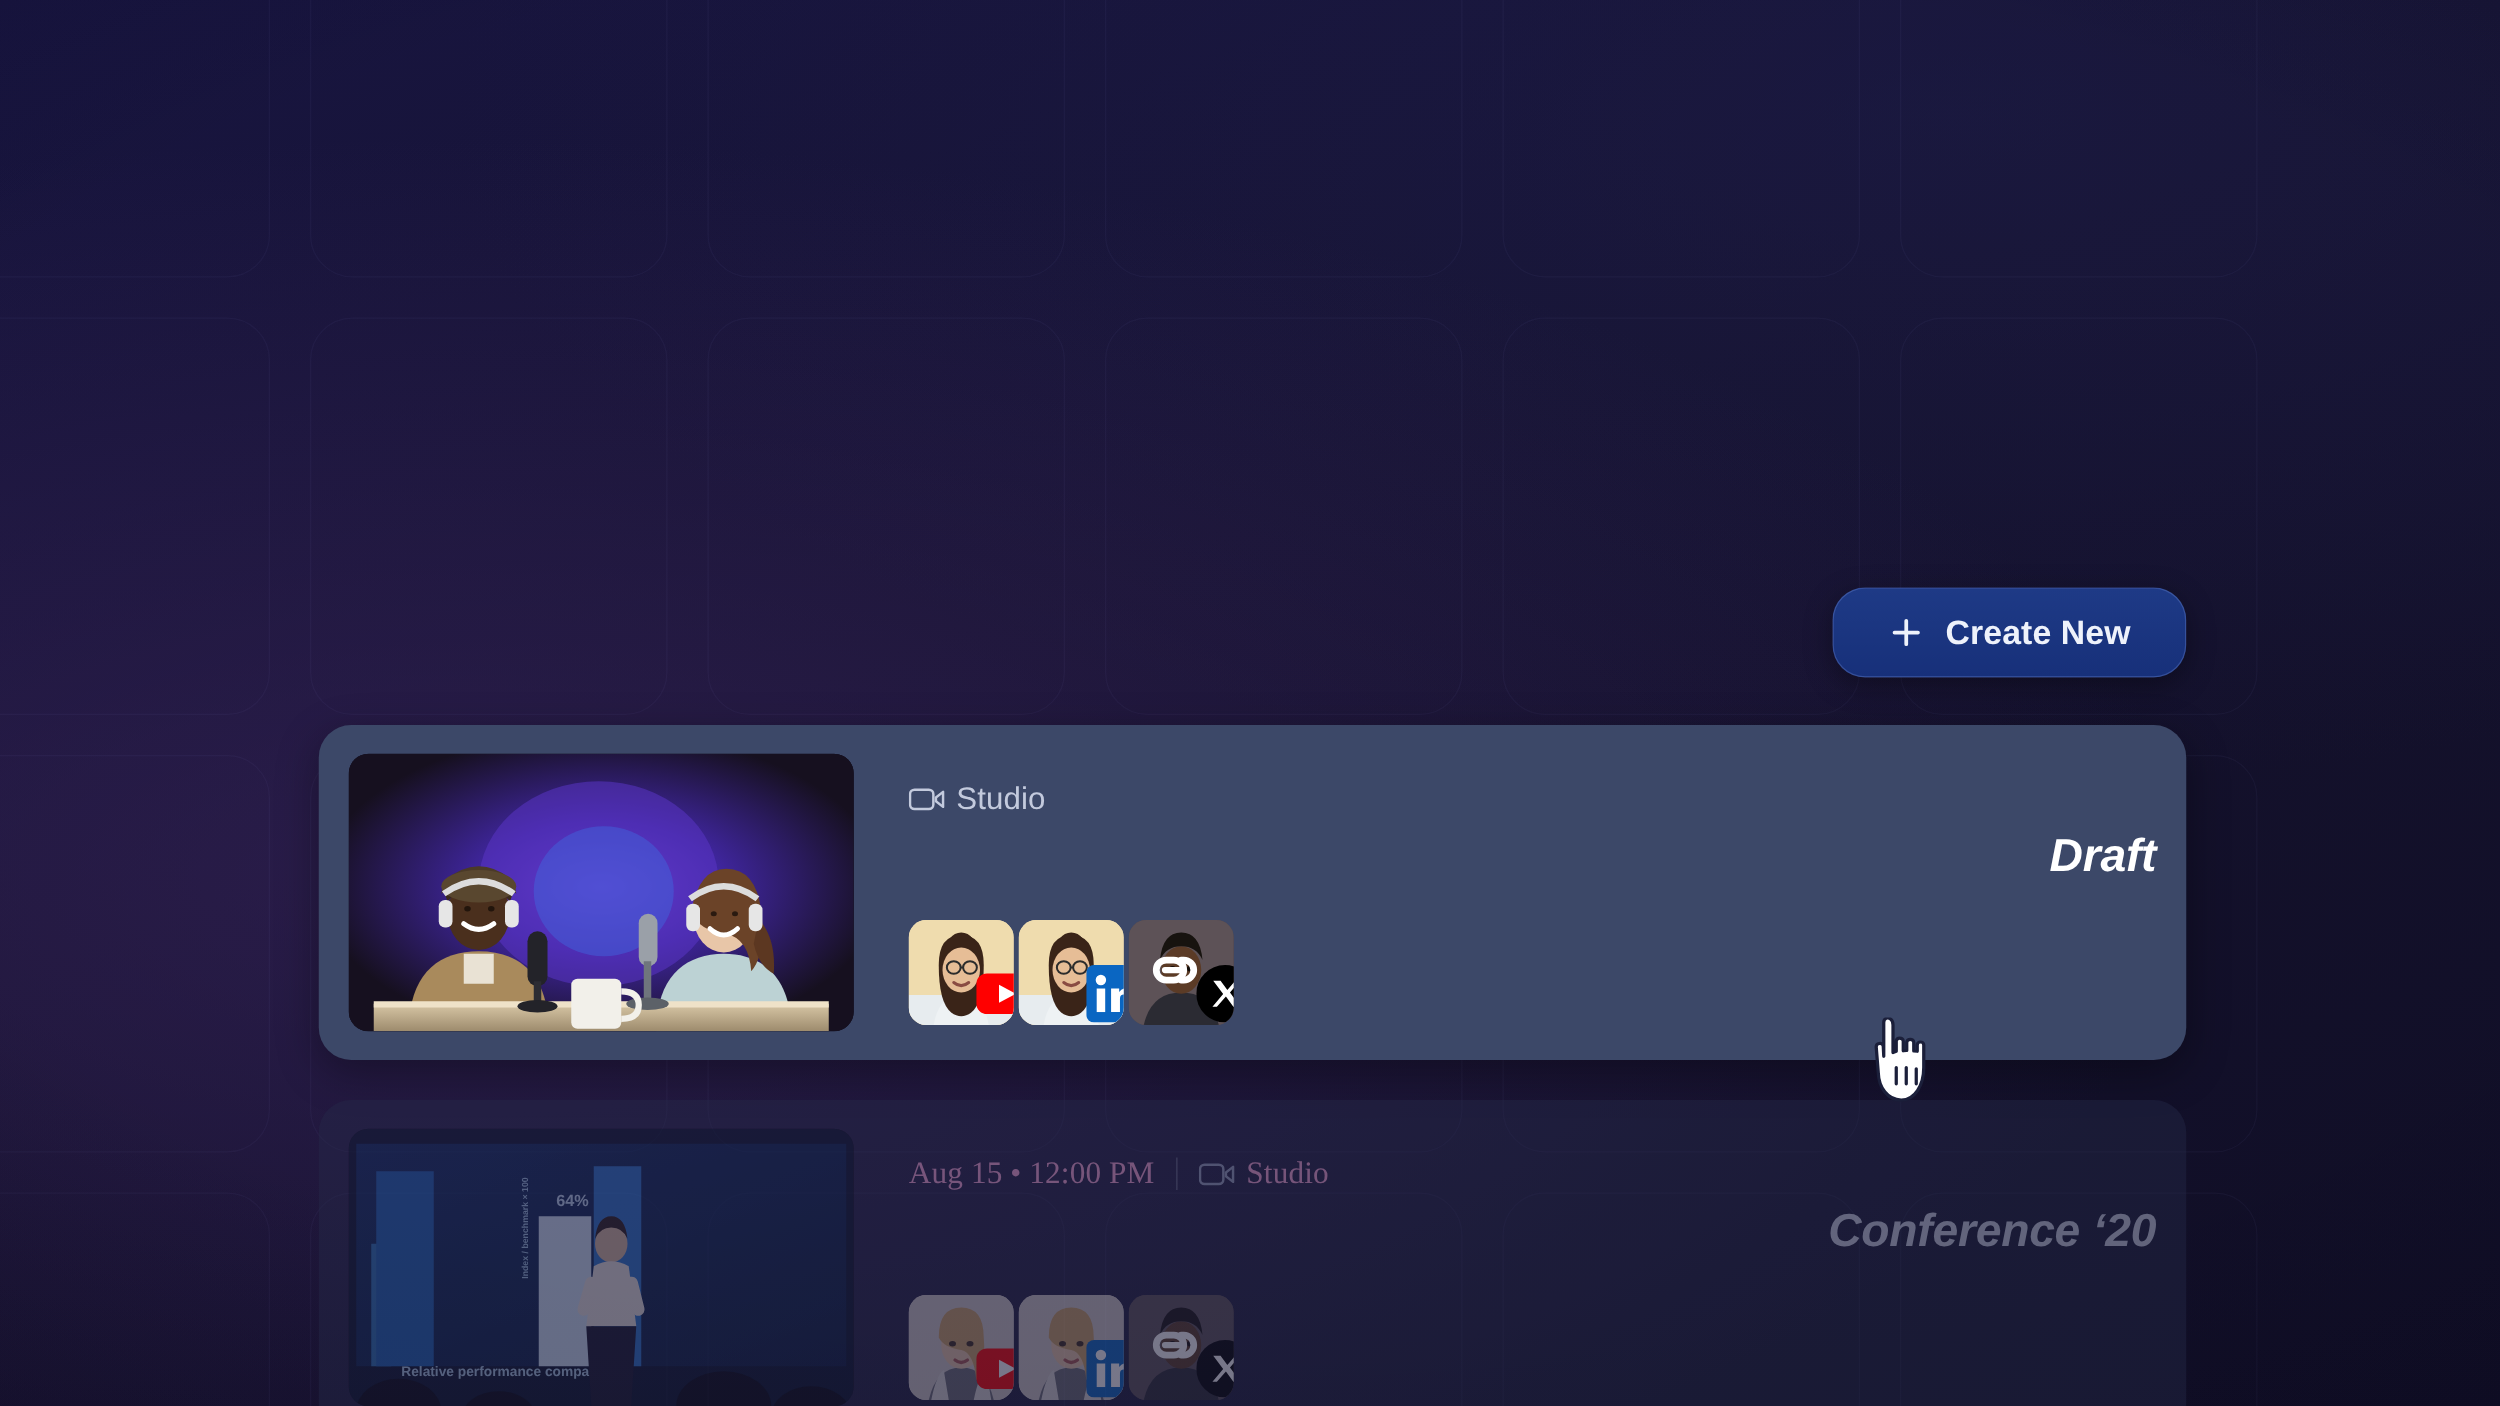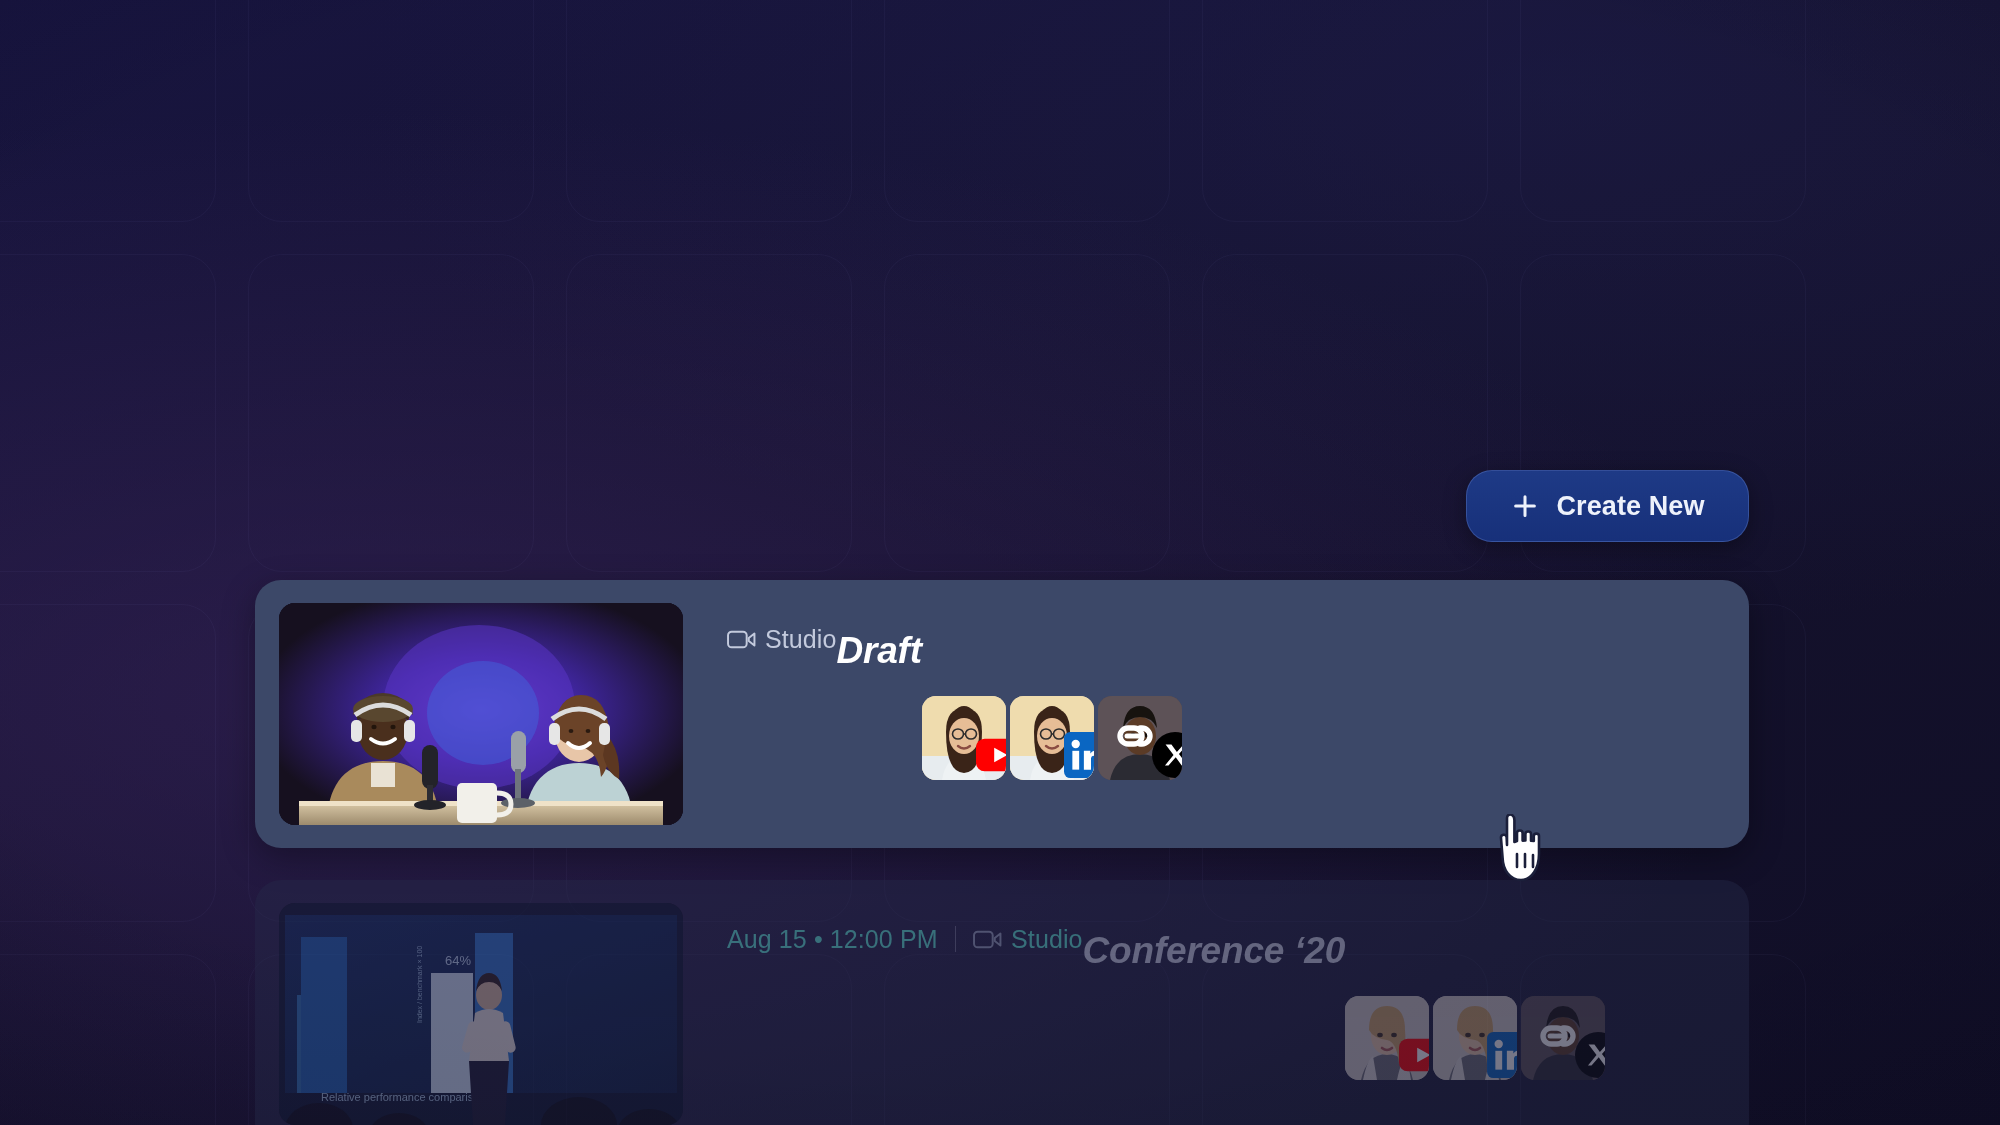--- a/index.html
+++ b/index.html
@@ -128,42 +128,44 @@
   .draft-card.dim .card-body { opacity: 0.40; }
 
   .thumb {
     width: 404px;
     height: 222px;
     border-radius: 16px;
     overflow: hidden;
     flex: 0 0 auto;
     position: relative;
     background: #120f1e;
+    font-weight: bold;
   }
   .thumb svg { display: block; width: 100%; height: 100%; }
 
   .card-body {
     flex: 1 1 auto;
     display: flex;
+    flex-direction: column;
     align-self: stretch;
     padding-top: 18px;
     padding-left: 20px;
     text-align: right;
   }
 
   .meta-row {
     display: flex;
     align-items: center;
     gap: 9px;
     font-size: 25px;
     color: #c3cadd;
     letter-spacing: 0.1px;
     height: 34px;
   }
-  .draft-card.dim .meta-row { color: #5eead4; }
+  .draft-card.dim .meta-row { color: #f9a8d4; font-family: Liberation Serif, serif; }
   .meta-sep {
     width: 1.5px;
     height: 26px;
     background: rgba(200,208,230,0.45);
     margin: 0 8px;
     display: inline-block;
   }
   .cam-icon { display: inline-flex; align-items: center; }
 
   .card-title {

